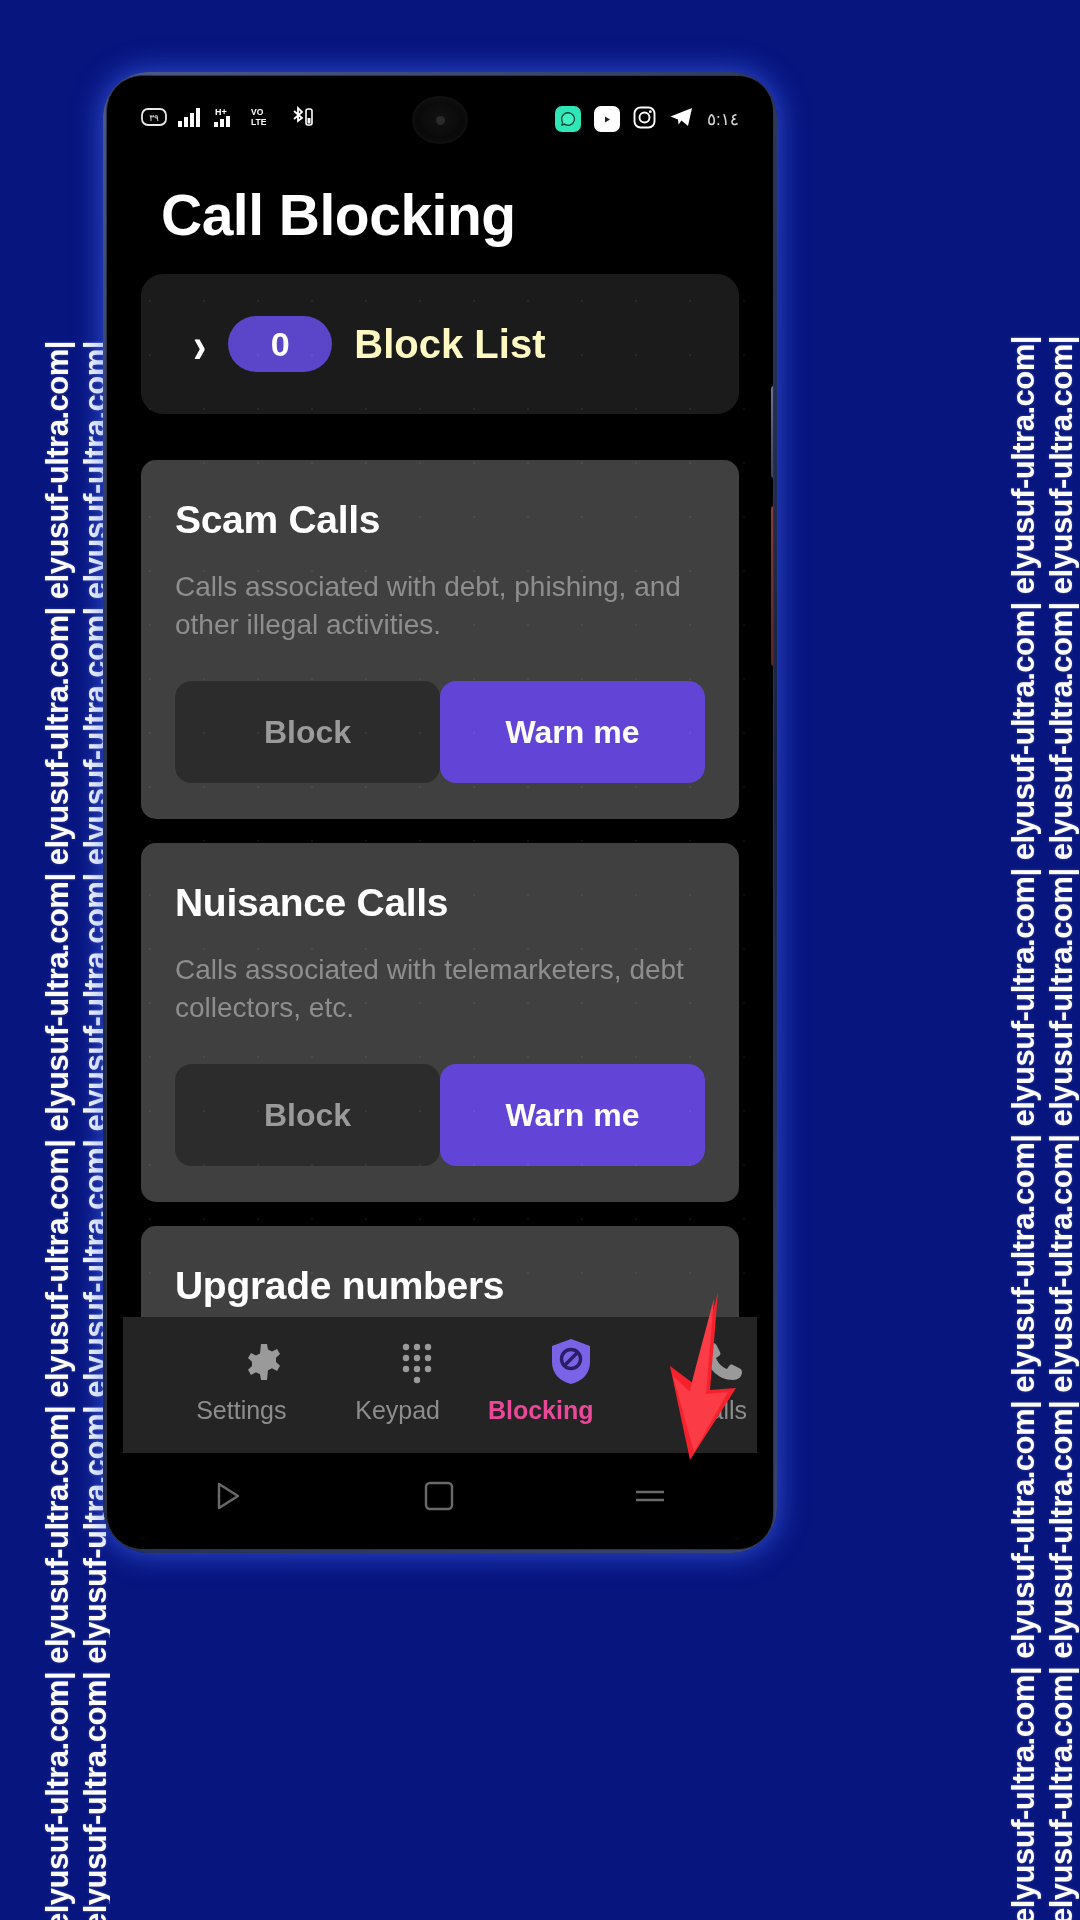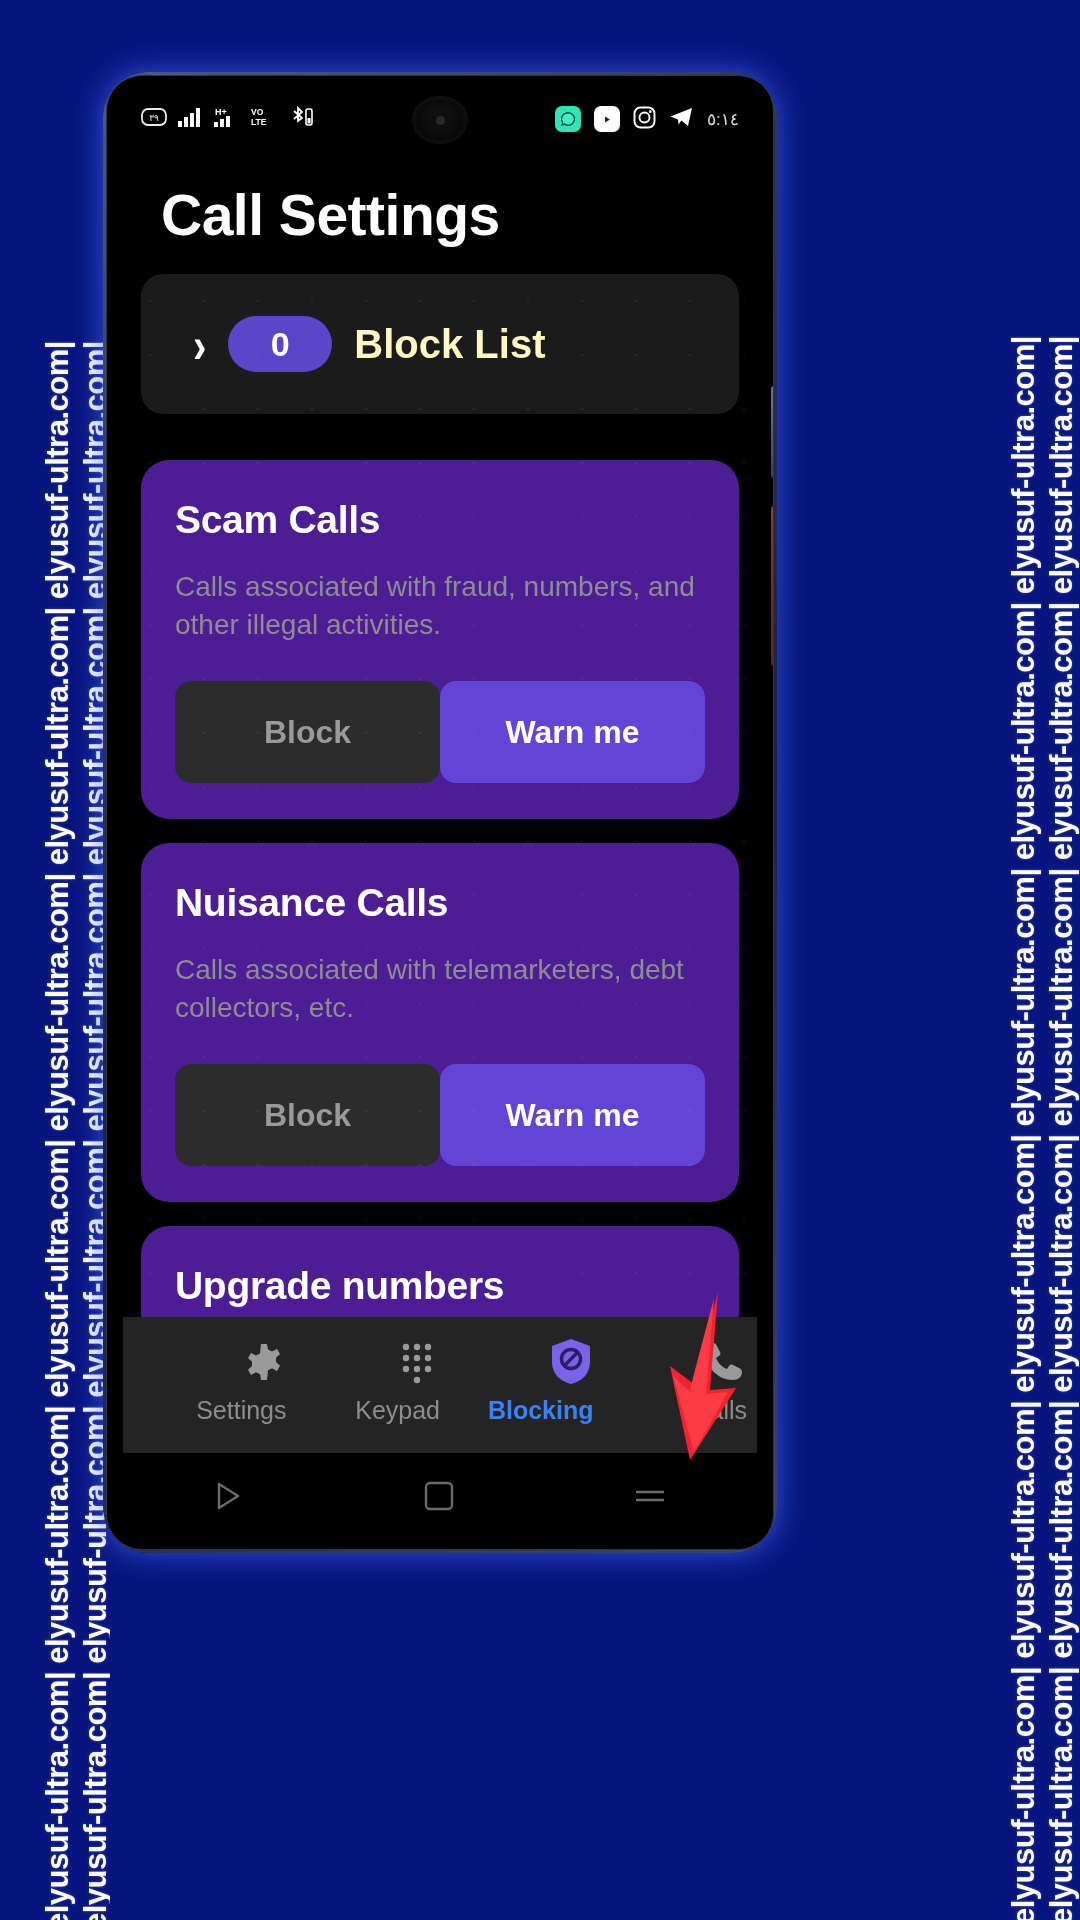--- a/index.html
+++ b/index.html
@@ -122,22 +122,22 @@
 
   
   .content {
     flex:1 1 auto;
     overflow:hidden;
     position:relative;
     padding:0 18px;
   }
 
   .card {
-    background:#4c1d95;
-    border-radius:28px;
+    background:#404040;
+    border-radius:15px;
     margin-bottom:24px;
   }
 
   
   .blocklist-row {
     background:#1b1b1b;
     border-radius:22px;
     height:140px;
     display:flex; align-items:center;
     padding-left:52px;
@@ -196,21 +196,21 @@
     display:flex; align-items:center;
     padding:0 10px 6px 10px;
   }
   .nav-item {
     flex:1 1 20%;
     display:flex; flex-direction:column;
     align-items:flex-end; justify-content:center;
     gap:11px;
   }
   .nav-label { font-size:25px; color:#8d8d8d; }
-  .nav-item.active .nav-label { color:#3b82f6; font-weight:bold; }
+  .nav-item.active .nav-label { color:#ec4899; font-weight:bold; }
   .nav-ico { height:46px; display:flex; align-items:flex-end; }
 
   
   .sysnav {
     background:#000;
     height:86px;
     display:flex; align-items:center; justify-content:space-around;
     color:#555;
   }
   .sysnav div { display:flex; align-items:center; justify-content:center; }
@@ -322,34 +322,34 @@
             </span>
             <span class="sb-ico">
               <svg width="25" height="22" viewBox="0 0 25 22">
                   <path d="M1.5 10.5 L23 2 L19 20 L12.5 14.5 L9.5 18.5 L9 13.5 Z" fill="#fff"></path>
                 </svg>
             </span>
             <span class="sb-time">٥:١٤</span>
           </div>
         </div>
 
-        <div class="page-title">Call Settings</div>
+        <div class="page-title">Call Blocking</div>
 
         <div class="content">
           <div class="dots-overlay"></div>
 
           <div class="blocklist-row">
             <span class="chev">›</span>
             <span class="count-pill">0</span>
             <span class="blocklist-label">Block List</span>
           </div>
 
           <div class="card cat-card">
             <div class="cat-title">Scam Calls</div>
-            <div class="cat-desc">Calls associated with fraud, numbers, and other illegal activities.</div>
+            <div class="cat-desc">Calls associated with debt, phishing, and other illegal activities.</div>
             <div class="seg">
               <div class="seg-btn off">Block</div>
               <div class="seg-btn on">Warn me</div>
             </div>
           </div>
 
           <div class="card cat-card">
             <div class="cat-title">Nuisance Calls</div>
             <div class="cat-desc">Calls associated with telemarketers, debt collectors, etc.</div>
             <div class="seg">

